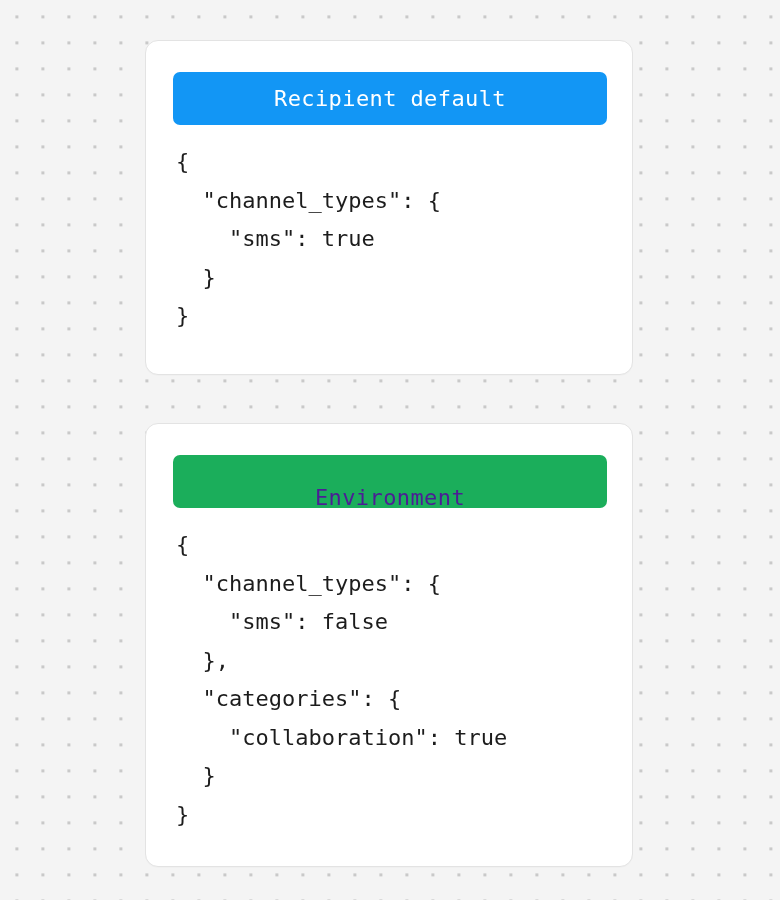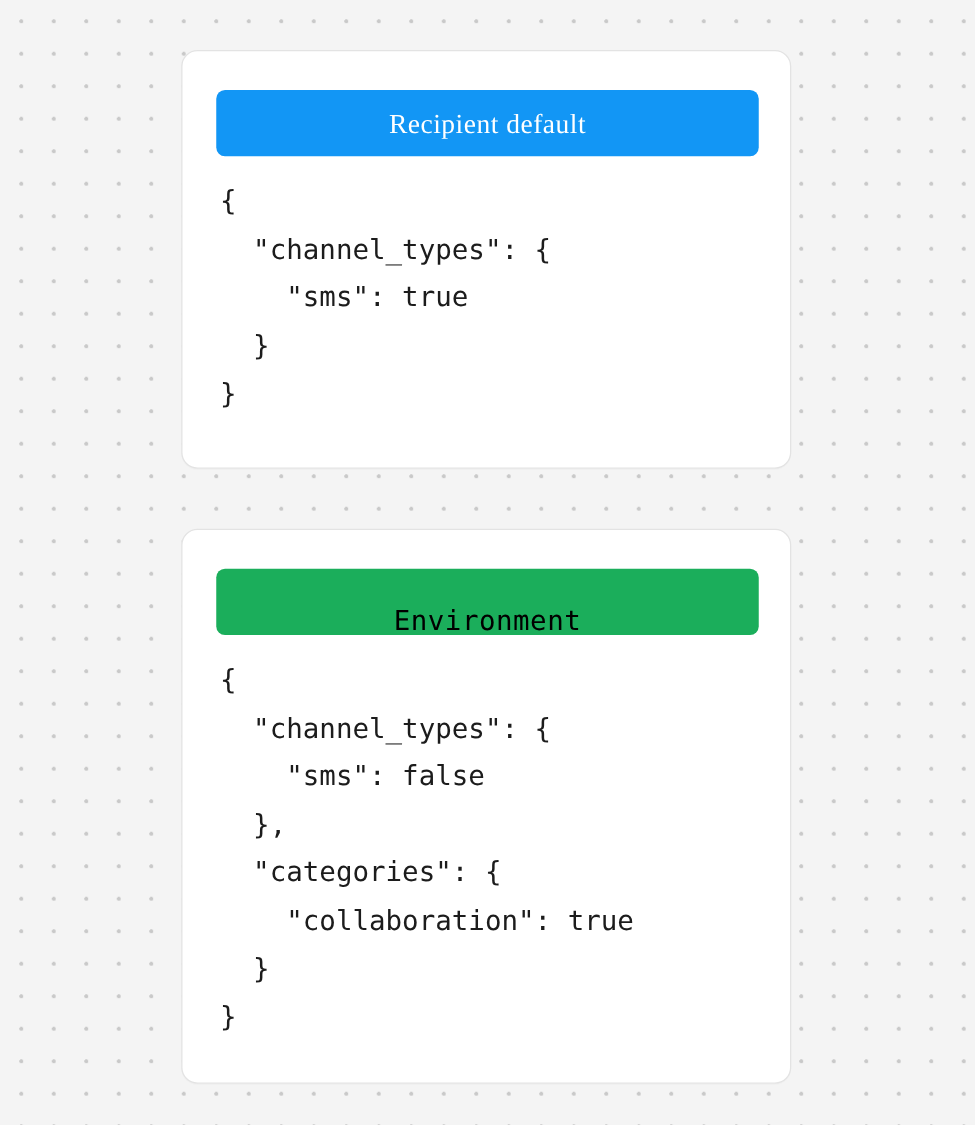--- a/index.html
+++ b/index.html
@@ -79,29 +79,29 @@
 
   .json-line { display: block; white-space: pre; }
 </style>
 </head>
 <body style="background-color: rgb(244, 244, 244);">
 
 <div id="board">
 
   <section class="card" id="card-recipient-default">
     <div class="card-header" id="header-recipient-default" style="background-color: rgb(18, 150, 245);">
-      <span class="card-header-title" style="color: rgb(255, 255, 255); font-family: Liberation Serif, serif;">Recipient default</span>
+      <span class="card-header-title" style="color: rgb(255, 255, 255);">Recipient default</span>
     </div>
     <div class="card-body">
       <pre class="json-block" style="color: rgb(28, 28, 28);"><span class="json-line">{</span><span class="json-line">  "channel_types": {</span><span class="json-line">    "sms": true</span><span class="json-line">  }</span><span class="json-line">}</span></pre>
     </div>
   </section>
 
   <section class="card" id="card-environment">
     <div class="card-header" id="header-environment" style="background-color: rgb(27, 174, 91);">
-      <span class="card-header-title" style="color: #000000; margin-top: 32px;">Environment</span>
+      <span class="card-header-title" style="color: #4c1d95; margin-top: 32px;">Environment</span>
     </div>
     <div class="card-body">
       <pre class="json-block" style="color: rgb(28, 28, 28);"><span class="json-line">{</span><span class="json-line">  "channel_types": {</span><span class="json-line">    "sms": false</span><span class="json-line">  },</span><span class="json-line">  "categories": {</span><span class="json-line">    "collaboration": true</span><span class="json-line">  }</span><span class="json-line">}</span></pre>
     </div>
   </section>
 
 </div>
 
 </body></html>

